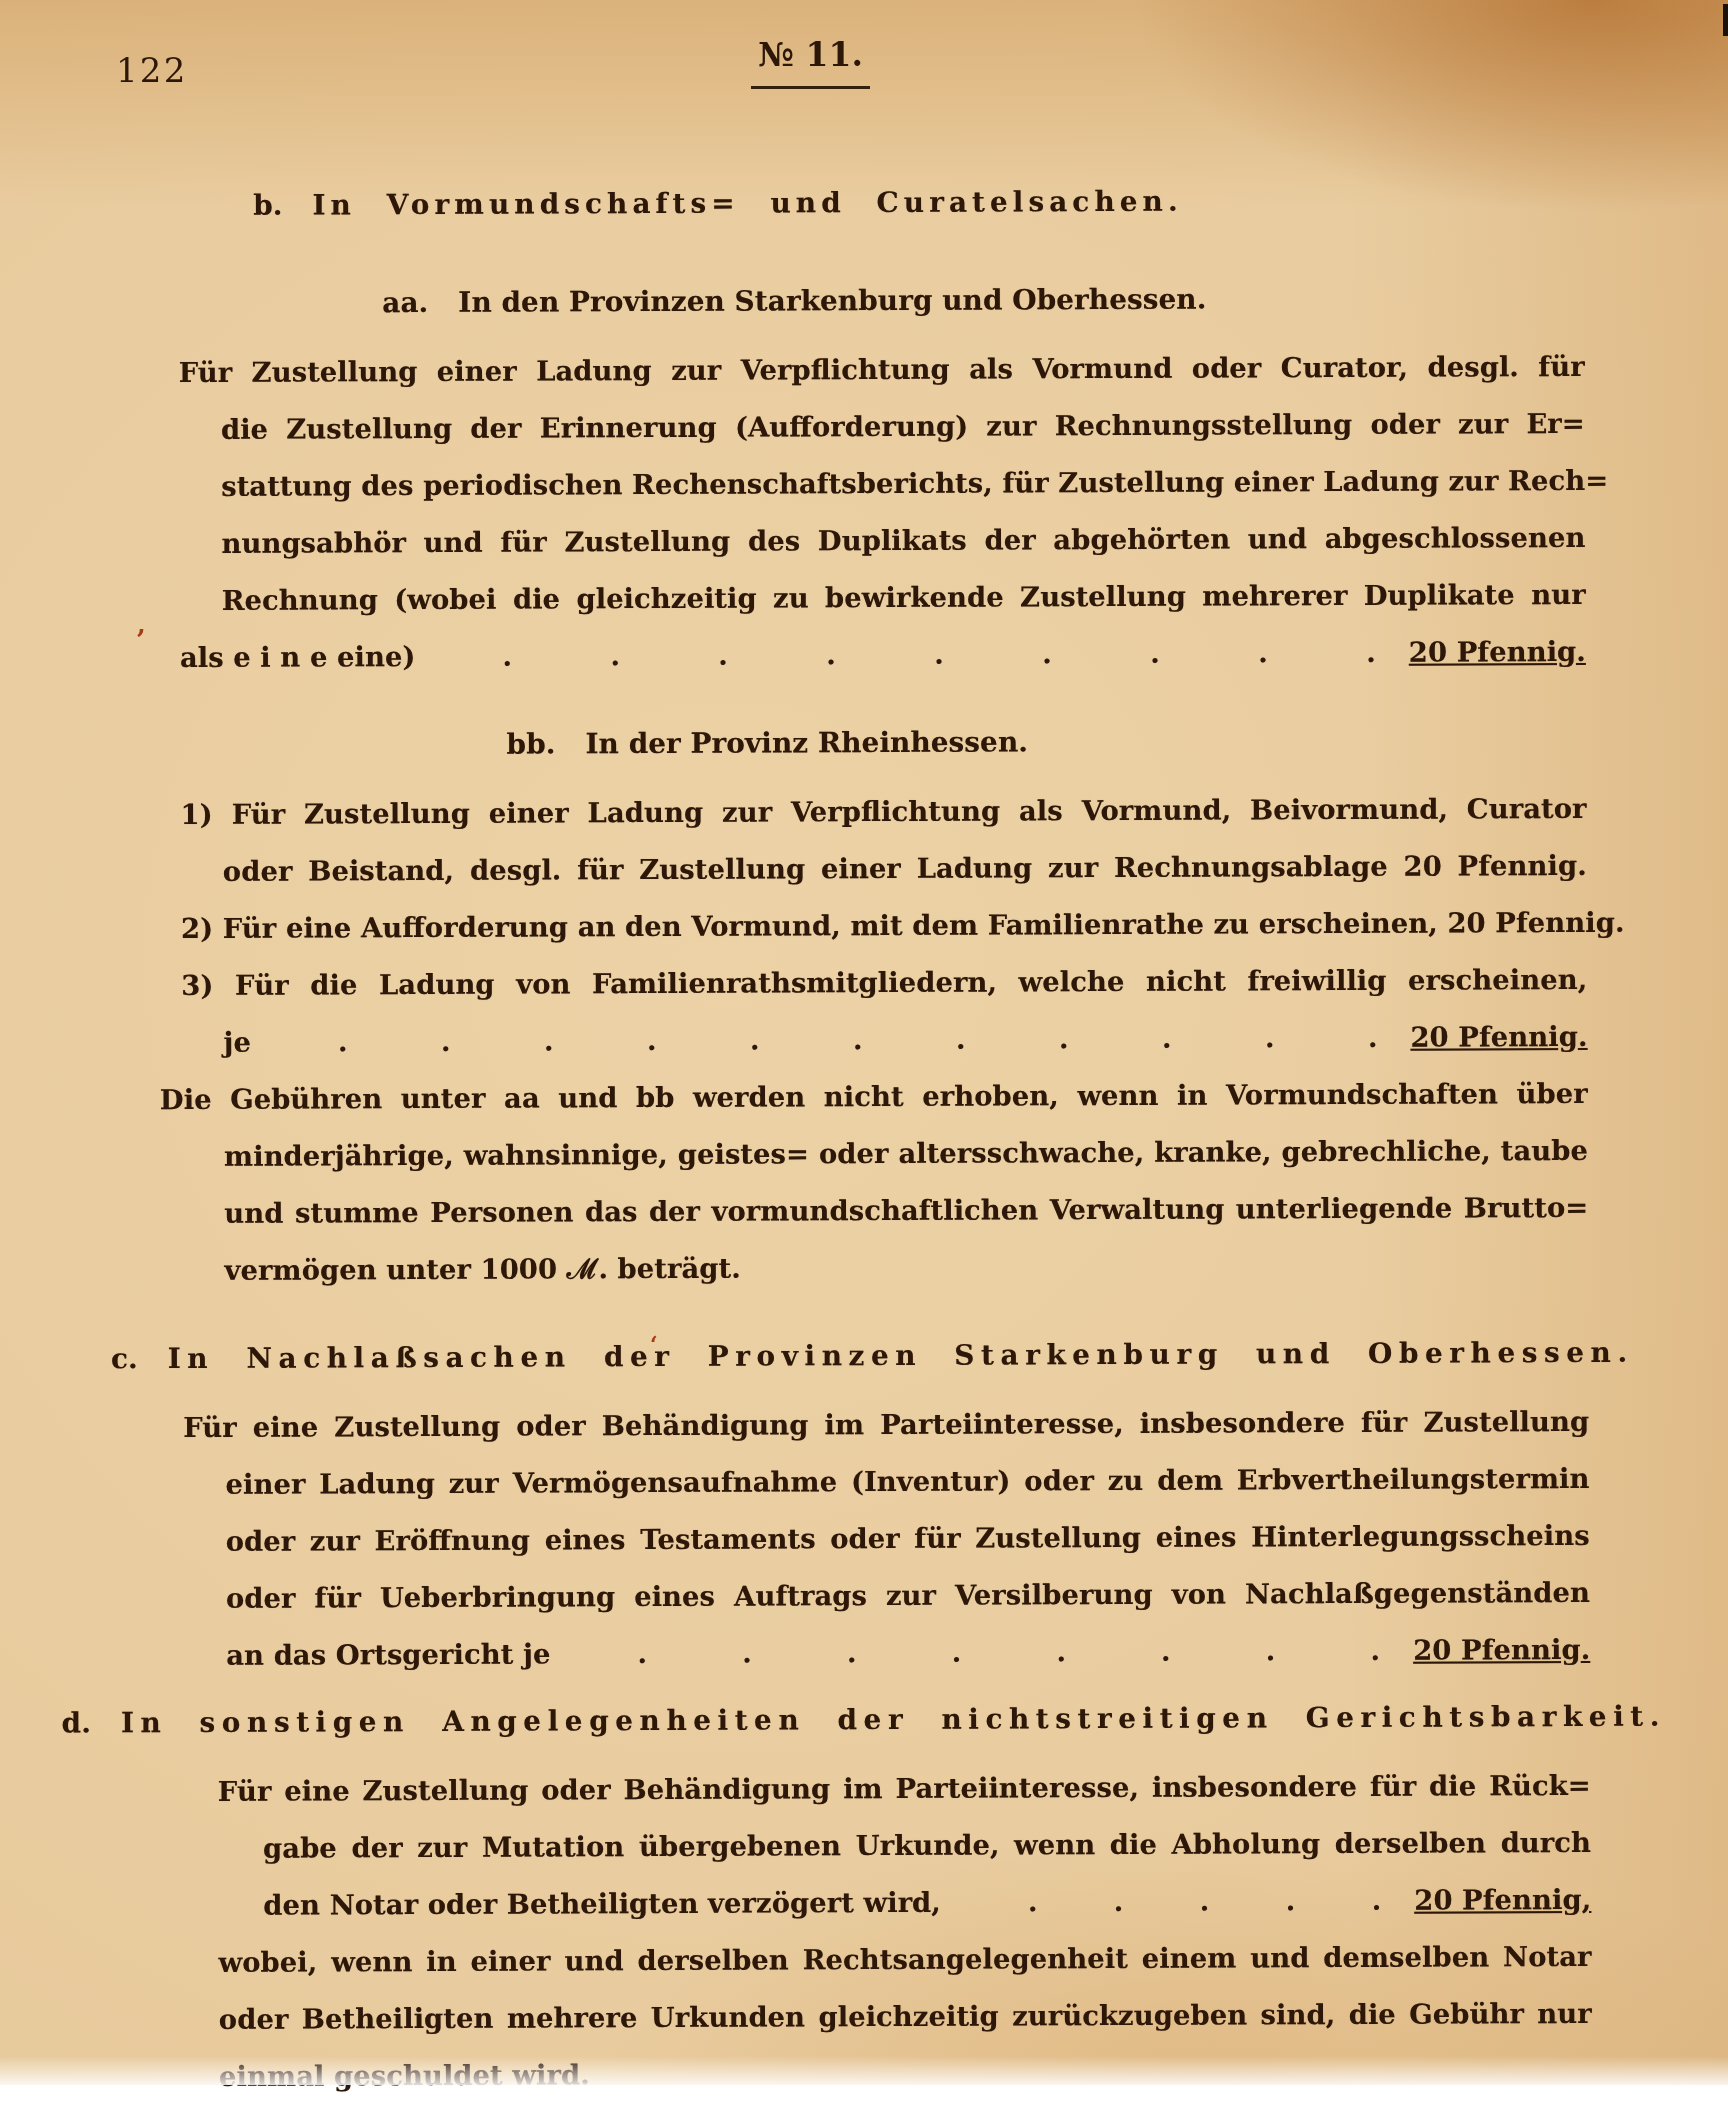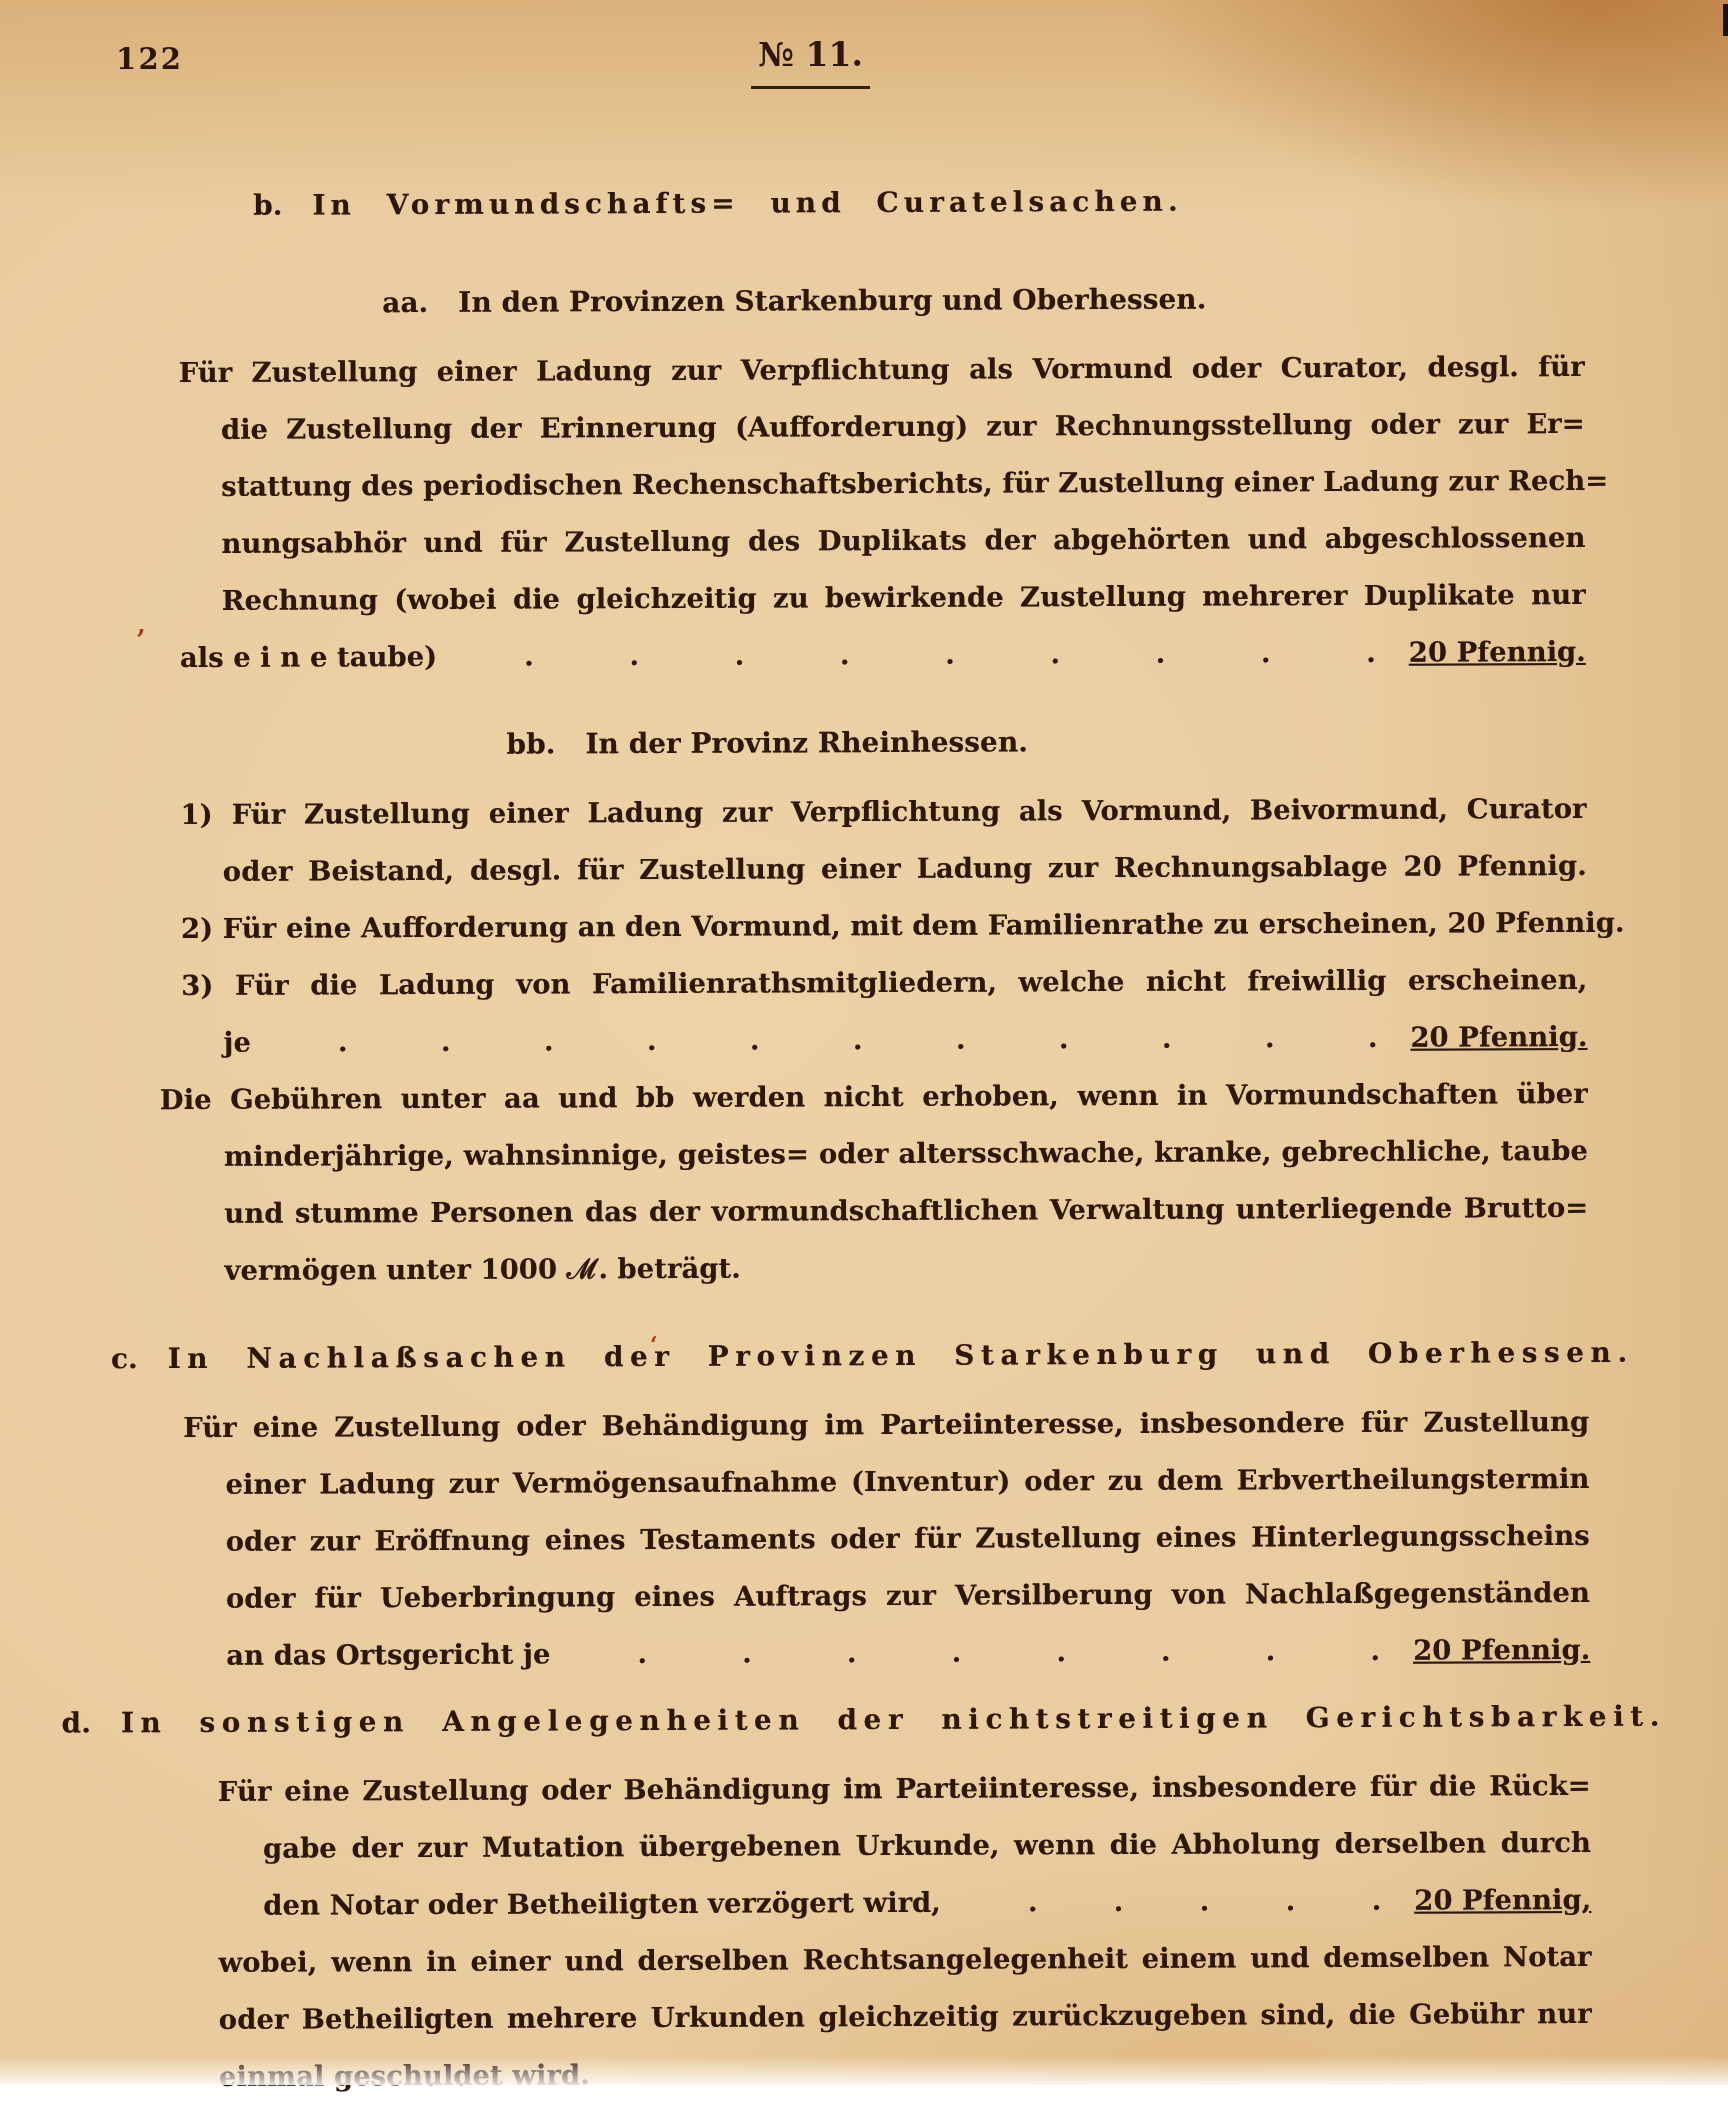--- a/index.html
+++ b/index.html
@@ -13,21 +13,21 @@
       linear-gradient(to left, rgba(190,128,58,0.22), rgba(190,128,58,0) 22%),
       radial-gradient(ellipse 869px 362px at 70% 100%, rgba(205,145,75,0.30), rgba(205,145,75,0) 70%),
       radial-gradient(ellipse 160% 130% at 42% 46%, #ecd2a6 0%, #e7c99b 55%, #dfba85 100%);
   }
   .edge-sliver{position:absolute;right:0;top:4.3px;width:5.8px;height:32px;background:#1a1208;}
   .bottom-fade{position:absolute;left:0;top:2056px;width:1729px;height:29px;
     background:linear-gradient(to bottom, rgba(255,255,255,0), rgba(255,255,255,0.85));}
   .content{position:absolute;left:177px;top:0;width:1406px;transform:rotate(-0.25deg);
            transform-origin:50% 0;}
 
-  .pagenum{position:absolute;left:116px;top:42px;font-size:29px;font-weight:bold;
+  .pagenum{position:absolute;left:116px;top:50px;font-size:34px;font-weight:normal;
            letter-spacing:2.2px;color:#2d1708;}
   .issue{position:absolute;left:0;top:35px;width:1621px;text-align:center;}
   .issue-inner{display:inline-block;font-size:33px;font-weight:bold;color:#2d1708;
                border-bottom:3.6px solid #33200e;padding:0 7.2px 11.6px 7.2px;}
 
   .line{font-size:27.5px;font-weight:bold;line-height:57px;white-space:nowrap;
         text-align:justify;text-align-last:justify;color:#2d1708;
         text-shadow:0 0 0.7px rgba(45,23,8,0.35);}
   .line.short{text-align-last:left;}
   .ind{padding-left:42px;}
@@ -82,21 +82,21 @@
     <span class="hprefix">aa.</span><span>In den Provinzen Starkenburg und Oberhessen.</span>
   </div>
 
   <div class="para">
     <div class="line">Für Zustellung einer Ladung zur Verpflichtung als Vormund oder Curator, desgl. für</div>
     <div class="line ind">die Zustellung der Erinnerung (Aufforderung) zur Rechnungsstellung oder zur Er=</div>
     <div class="line ind">stattung des periodischen Rechenschaftsberichts, für Zustellung einer Ladung zur Rech=</div>
     <div class="line ind">nungsabhör und für Zustellung des Duplikats der abgehörten und abgeschlossenen</div>
     <div class="line ind">Rechnung (wobei die gleichzeitig zu bewirkende Zustellung mehrerer Duplikate nur</div>
     <div class="leader">
-      <span class="ltext">als e i n e taube)</span>
+      <span class="ltext">als e i n e eine)</span>
       <span class="dots">. . . . . . . . .</span>
       <span class="price">20 Pfennig.</span>
     </div>
   </div>
 
   <div class="heading h-bb">
     <span class="hprefix">bb.</span><span>In der Provinz Rheinhessen.</span>
   </div>
 
   <div class="para">

